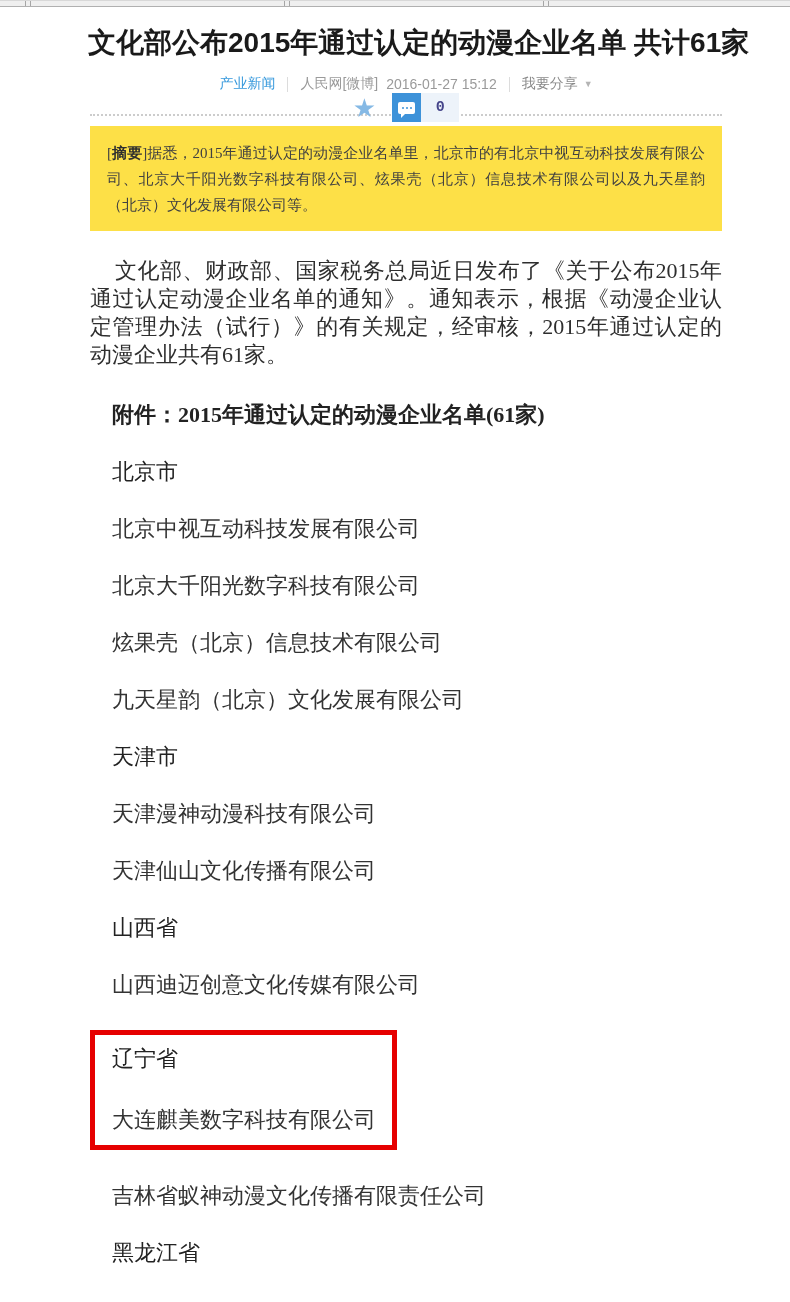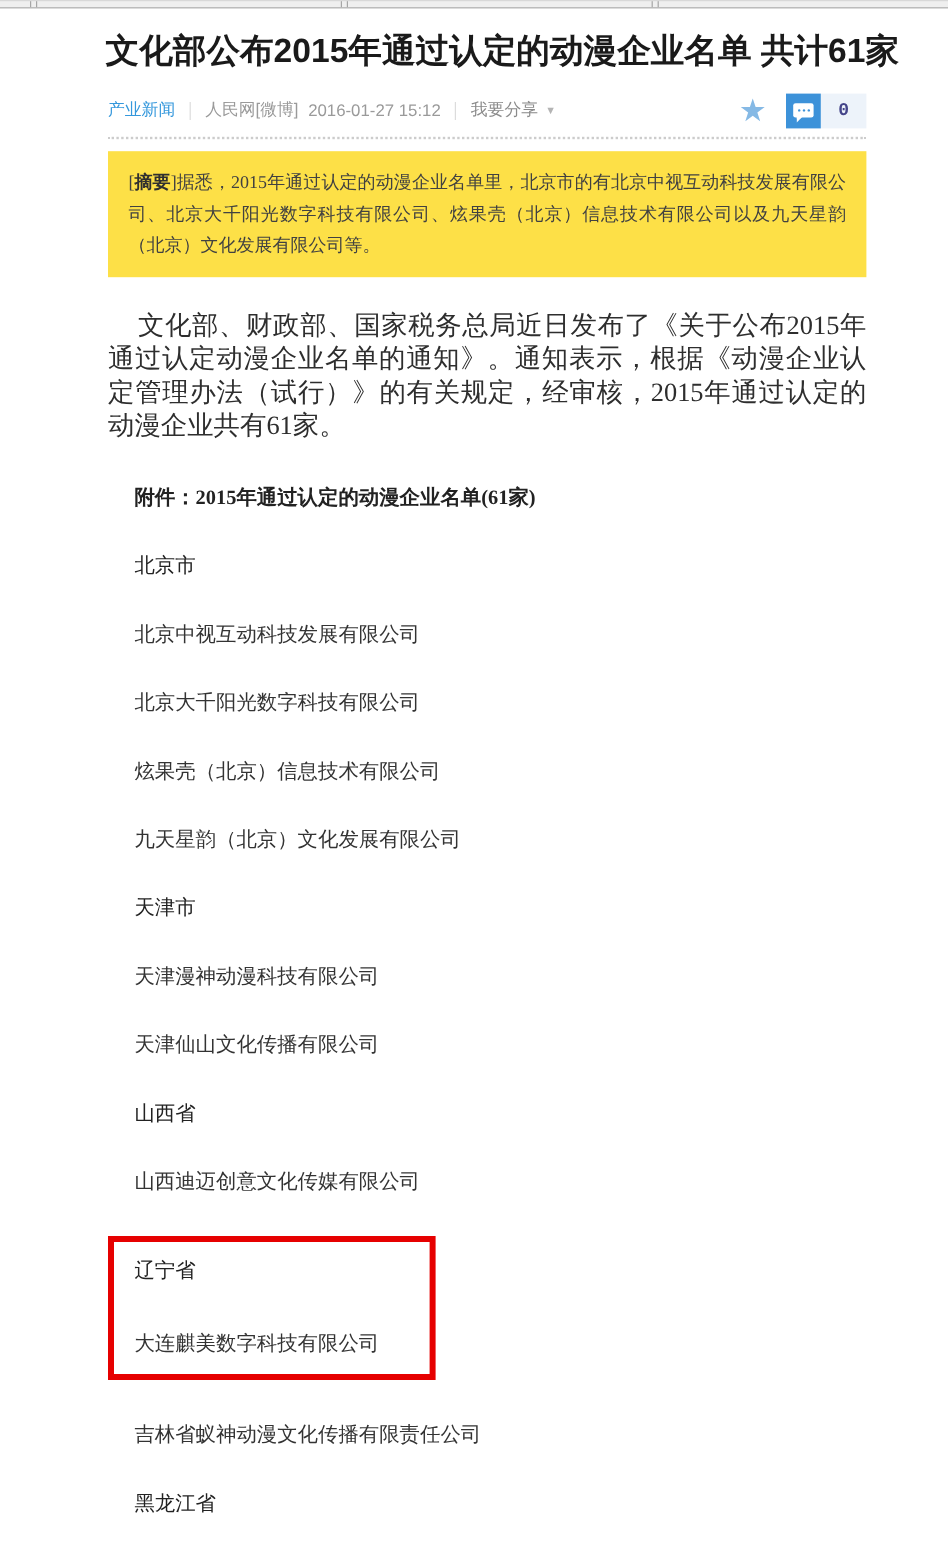--- a/index.html
+++ b/index.html
@@ -7,21 +7,21 @@
 
   
   .top-strip{position:relative;height:5px;background:#efefef;border-bottom:1px solid #b0b0b0;border-top:1px solid #d8d8d8;}
   .tab-divider{position:absolute;top:0;bottom:0;width:4px;border-left:1px solid #a6a6a6;border-right:1px solid #a6a6a6;}
 
   .content{padding:0 68px 0 90px;}
 
   h1.page-title{margin:17px 0 0 -2px;font-size:28px;line-height:38px;font-weight:bold;color:#1a1a1a;
     font-family:"Liberation Sans","DejaVu Sans",sans-serif;letter-spacing:0px;white-space:nowrap;}
 
-  .meta-row{margin-top:13px;display:flex;align-items:center;justify-content:space-between;height:34px;}
+  .meta-row{margin-top:13px;display:flex;align-items:center;justify-content:space-between;height:34px;flex-direction:column;}
   .meta-left{display:flex;align-items:center;font-size:14px;color:#999;}
   .category-link{color:#3598dc;text-decoration:none;cursor:pointer;}
   .meta-sep{width:1px;height:15px;background:#dcdcdc;margin:0 12px;}
   .meta-source{color:#9a9a9a;margin-right:8px;}
   .meta-time{color:#9a9a9a;}
   .share-btn{display:flex;align-items:center;color:#8a8a8a;cursor:pointer;}
   .share-caret{font-size:9px;color:#b4b4b4;margin-left:6px;}
 
   .meta-right{display:flex;align-items:center;}
   .star-icon{font-size:26px;color:#85b9e5;line-height:26px;margin-right:16px;cursor:pointer;}
@@ -35,26 +35,26 @@
 
   .dotted-sep{border-bottom:2px dotted #cccccc;margin-top:5px;}
 
   .summary-box{margin-top:10px;background:#fde047;padding:14px 17px 13px 17px;
     font-size:15px;line-height:26px;color:#414141;font-family:"Liberation Serif","DejaVu Serif",serif;text-align:justify;}
   .summary-tag{font-weight:bold;color:#2f2f2f;}
 
   .article{font-family:"Liberation Serif","DejaVu Serif",serif;color:#333;}
   .intro{margin:26px 0 0 0;font-size:22px;line-height:28px;text-indent:25px;text-align:justify;color:#2e2e2e;}
 
-  .attachment-list p{margin:34px 0;font-size:17px;line-height:23px;padding-left:22px;}
+  .attachment-list p{margin:34px 0;font-size:22px;line-height:23px;padding-left:22px;}
   .attachment-title{font-weight:bold;color:#222;}
   .province{font-weight:normal;color:#222;}
   .company{font-weight:normal;color:#333;}
 
-  .highlight-box{border:5px solid #e60000;width:273px;box-sizing:border-box;margin:34px 0;padding:0 0 14px 0;}
+  .highlight-box{border:5px solid #e60000;width:307px;box-sizing:border-box;margin:34px 0;padding:0 0 14px 0;}
   .highlight-box p{margin:38px 0 0 0;padding-left:17px;}
   .highlight-box p:first-child{margin-top:12px;}
 </style>
 </head>
 <body>
 
 <div class="top-strip">
   <span class="tab-divider" style="left:25px"></span>
   <span class="tab-divider" style="left:284px"></span>
   <span class="tab-divider" style="left:543px"></span>

